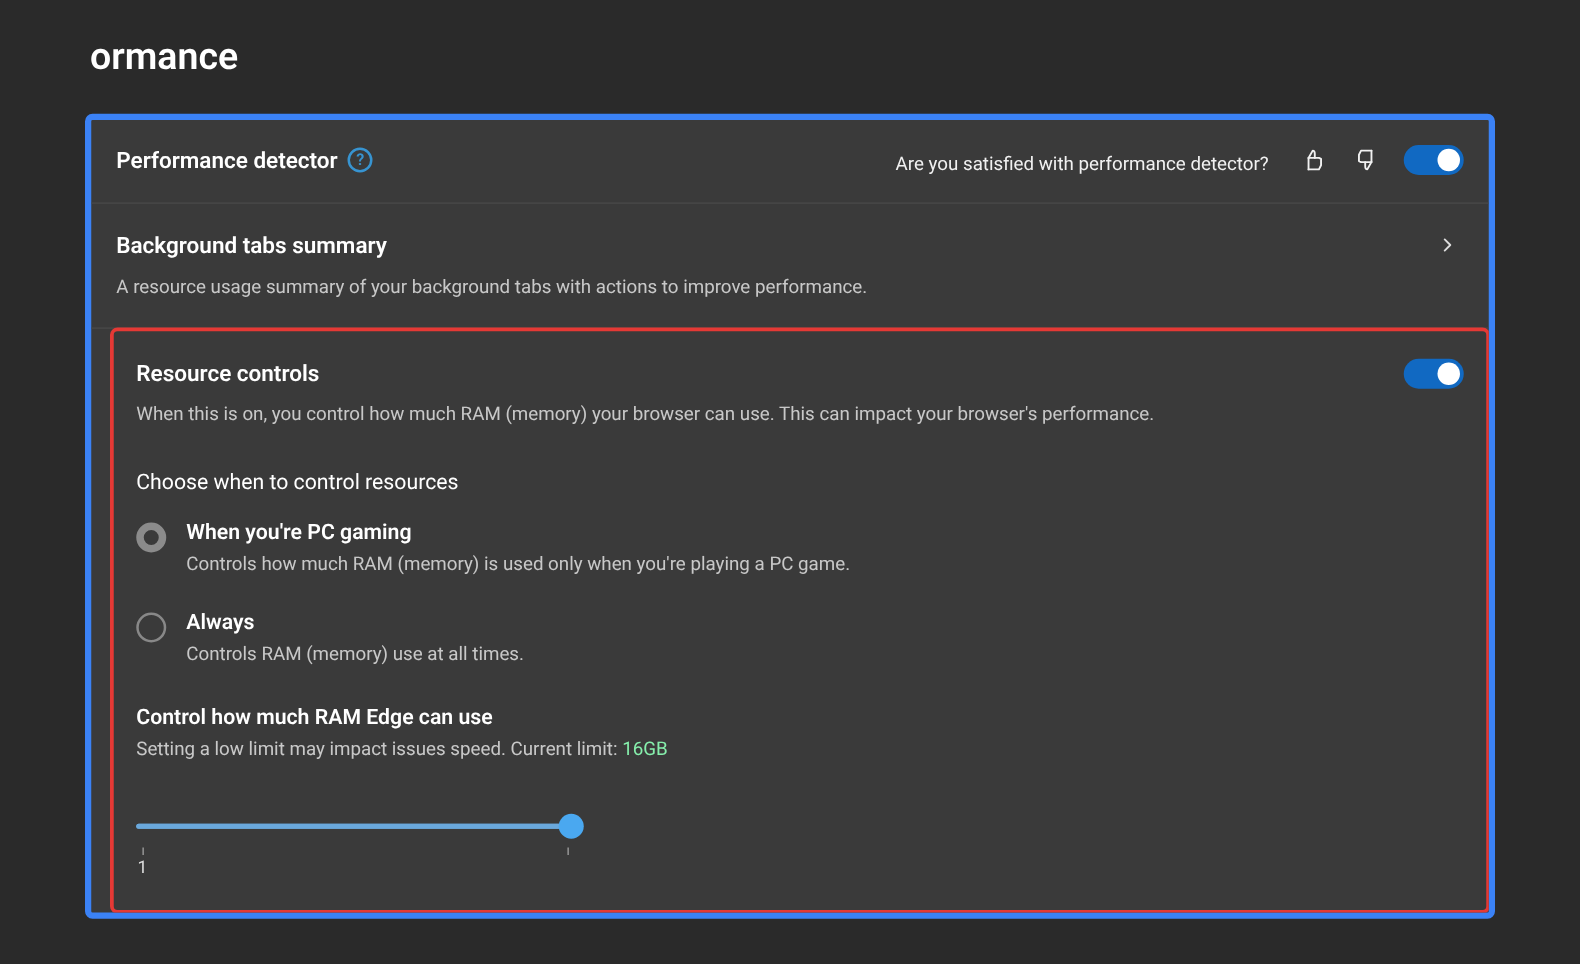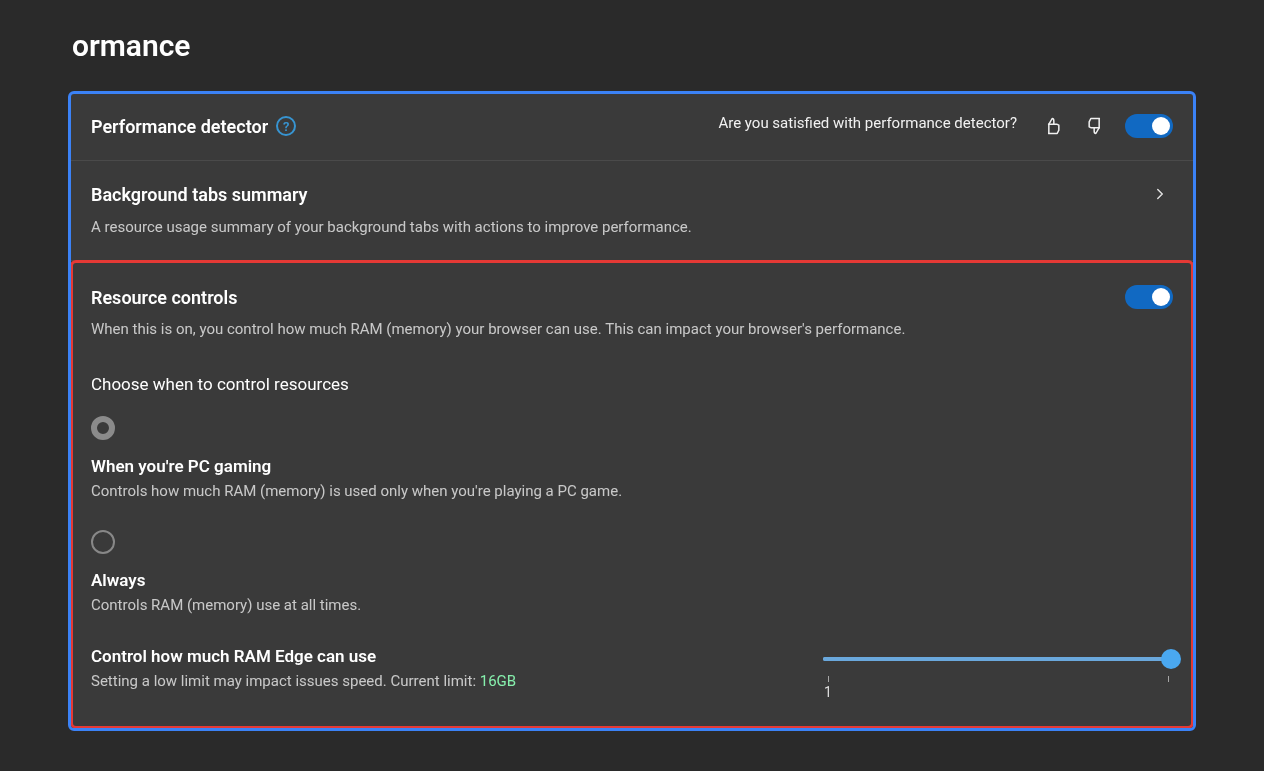--- a/index.html
+++ b/index.html
@@ -17,31 +17,32 @@
   }
   .page-title {
     font-size: 30px;
     font-weight: 600;
     color: #fff;
     margin: 0 0 28px 0;
     padding-left: 4px;
   }
   .panel {
     background: #3a3a3a;
-    border: 3px solid #3b82f6;
+    border: 5px solid #3b82f6;
     border-radius: 6px;
     overflow: hidden;
   }
   .section {
     padding: 20px 20px 22px 20px;
     border-bottom: 1px solid #4a4a4a;
     position: relative;
   }
   .section:last-child {
     border-bottom: none;
+    margin-left: 16px;
   }
   .section-row {
     display: flex;
     align-items: center;
     justify-content: space-between;
     gap: 10px;
   }
   .section-title {
     font-size: 18px;
     font-weight: 600;
@@ -64,21 +65,21 @@
     display: inline-flex;
     align-items: center;
     justify-content: center;
     font-size: 13px;
     font-weight: 600;
     color: #3794d1;
     box-sizing: border-box;
   }
   .right-controls {
     display: flex;
-    align-items: flex-start;
+    align-items: flex-end;
     gap: 18px;
   }
   .feedback-text {
     font-size: 15px;
     color: #f1f1f1;
     margin-right: 6px;
   }
   .thumb-btn {
     background: none;
     border: none;
@@ -137,21 +138,20 @@
     font-weight: 400;
     color: #fff;
     margin-top: 34px;
     margin-bottom: 20px;
   }
   .radio-row {
     display: flex;
     align-items: flex-start;
     gap: 16px;
     margin-bottom: 28px;
-    flex-direction: column;
   }
   .radio {
     width: 24px;
     height: 24px;
     border: 2px solid #888;
     border-radius: 50%;
     box-sizing: border-box;
     margin-top: 2px;
     cursor: pointer;
     display: inline-flex;
@@ -172,20 +172,21 @@
     margin-top: 6px;
     font-size: 15px;
     color: rgba(255,255,255,0.72);
   }
   .slider-row {
     display: flex;
     align-items: flex-start;
     justify-content: space-between;
     gap: 40px;
     margin-top: 32px;
+    flex-direction: column;
   }
   .slider-text {
     flex: 1;
   }
   .slider-title {
     font-size: 17px;
     font-weight: 600;
     color: #fff;
     margin-bottom: 6px;
   }

